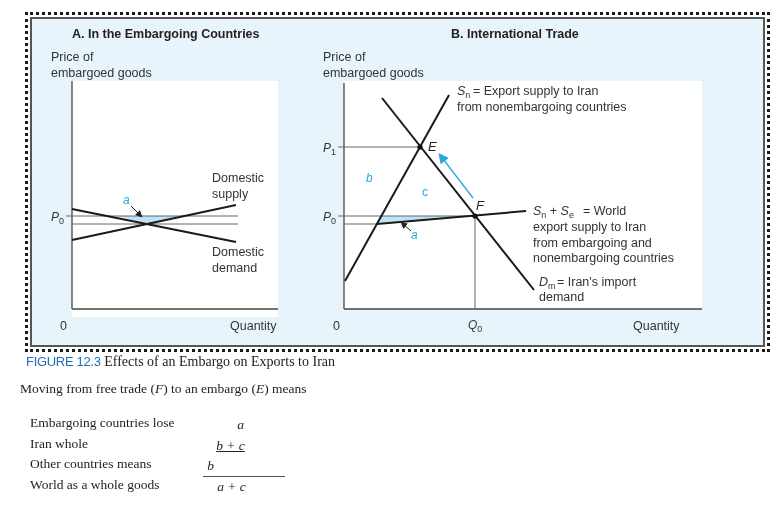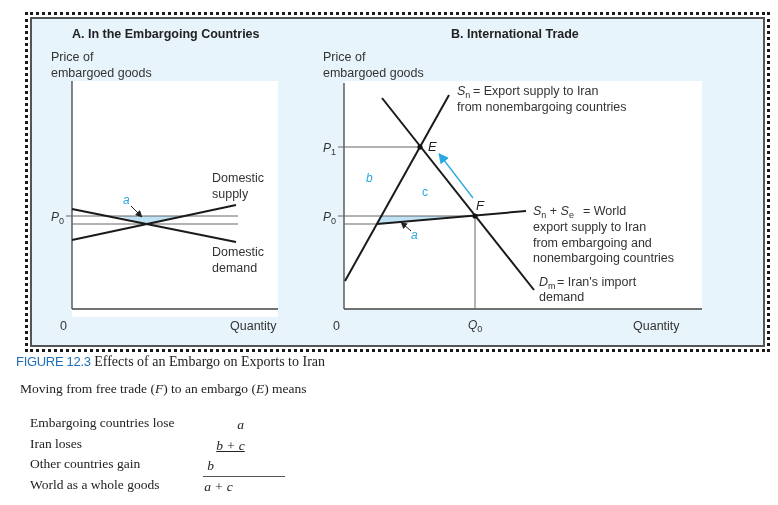--- a/index.html
+++ b/index.html
@@ -1,20 +1,20 @@
 <!DOCTYPE html>
 <html><head>
 <meta charset="utf-8">
 <style>
   html, body { margin:0; padding:0; background:#ffffff; }
   body { width:778px; height:505px; position:relative; overflow:hidden; font-family:"Liberation Sans", sans-serif; }
   .outer-dots { position:absolute; left:25px; top:12px; width:745px; height:340px; border:3px dotted #1a1a1a; box-sizing:border-box; }
   .panel-frame { position:absolute; left:30px; top:17px; width:735px; height:330px; background:#e8f4fb; border:2px solid #555; box-sizing:border-box; }
   svg.charts { position:absolute; left:0; top:0; }
-  .caption { position:absolute; left:16px; top:354px; font-family:"Liberation Serif", serif; font-size:14px; color:#222; }
+  .caption { position:absolute; left:26px; top:354px; font-family:"Liberation Serif", serif; font-size:14px; color:#222; }
   .caption .fig { font-family:"Liberation Sans", sans-serif; color:#1e6fb8; font-size:13px; letter-spacing:-0.3px; }
   .intro { position:absolute; left:20px; top:381px; font-family:"Liberation Serif", serif; font-size:13.5px; color:#222; }
   .intro i { font-style:italic; }
   .summary { position:absolute; left:30px; top:415px; font-family:"Liberation Serif", serif; font-size:13.5px; color:#222; }
   .summary .row { position:relative; height:20.5px; }
   .summary .lbl { position:absolute; left:0; top:0; white-space:nowrap;text-align:center; }
   .summary .val { position:absolute; left:170px; width:65px; text-align:center; top:2px; font-style:italic; }
   .summary .rule { position:absolute; left:173px; top:61px; width:82px; height:1px; background:#555; }
 </style>
 </head>
@@ -123,25 +123,25 @@
 </div>
 
 <div class="intro"><span>Moving from free trade (</span><i>F</i><span>) to an embargo (</span><i>E</i><span>) means</span></div>
 
 <div class="summary">
   <div class="row">
     <span class="lbl">Embargoing countries lose</span>
     <span class="val" style="left:178px;">a</span>
   </div>
   <div class="row">
-    <span class="lbl">Iran loses</span>
+    <span class="lbl">Iran whole</span>
     <span class="val" style="left:168px;text-decoration:underline;">b + c</span>
   </div>
   <div class="row">
-    <span class="lbl">Other countries gain</span>
+    <span class="lbl">Other countries means</span>
     <span class="val" style="left:148px;">b</span>
   </div>
   <div class="row">
     <span class="lbl">World as a whole goods</span>
-    <span class="val" style="left:156px;">a + c</span>
+    <span class="val" style="left:169px;">a + c</span>
   </div>
   <div class="rule"></div>
 </div>
 
 </body></html>

